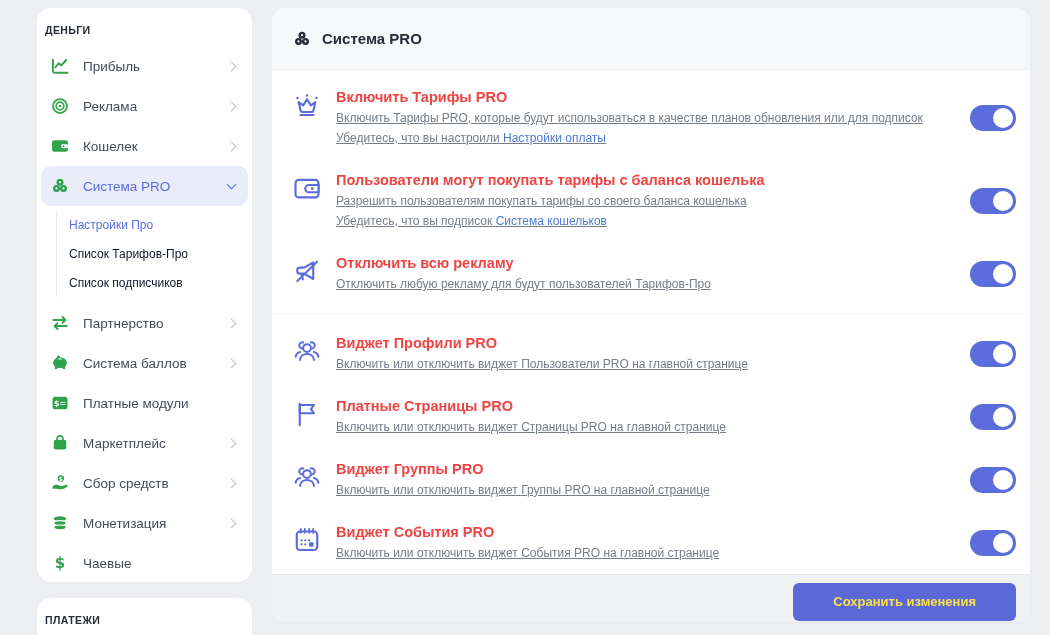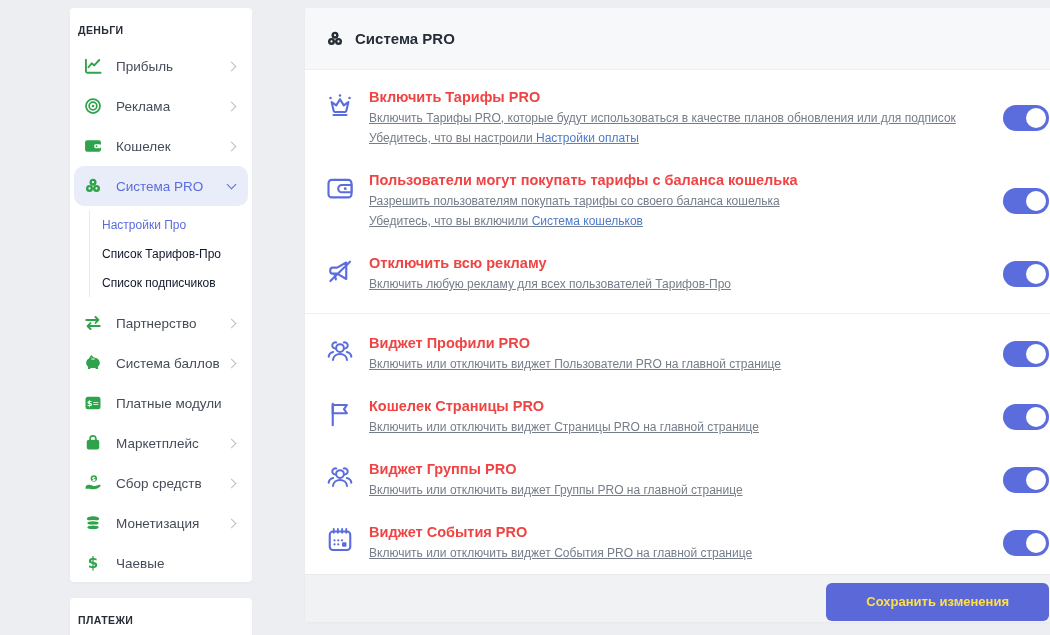--- a/index.html
+++ b/index.html
@@ -3,21 +3,21 @@
 <meta charset="utf-8">
 <style>
   * { margin:0; padding:0; box-sizing:border-box; }
   html,body { width:1050px; height:635px; overflow:hidden; }
   body {
     background:#eceef2;
     font-family:"Liberation Sans", sans-serif;
     position:relative;
     color:#3a414d;
   }
-  .card { background:#fff; border-radius:4px; box-shadow:0 1px 2px rgba(30,40,60,.03);margin-left:33px; }
+  .card { background:#fff; border-radius:14px; box-shadow:0 1px 2px rgba(30,40,60,.03); }
 
   
   .sidebar { position:absolute; left:37px; top:8px; width:215px; }
   .sidebar-card1 { padding:12px 0 10px; height:574px; overflow:hidden; }
   .sidebar-card2 { margin-top:16px; height:80px; padding:12px 0; }
   .section-label {
     font-size:10.5px; font-weight:700; letter-spacing:.4px;
     color:#272d38; padding:4px 10px 10px 8px; text-transform:uppercase;
   }
   .side-item {
@@ -258,36 +258,36 @@
       <span class="ricon">
         <svg viewBox="0 0 24 24" width="30" height="30">
             <rect x="2.8" y="5.5" width="18.4" height="14" rx="2.6" fill="none" stroke="#5b6cdd" stroke-width="1.7"></rect>
             <path d="M13.5 9.6h7.7v5.8h-7.7a2.9 2.9 0 0 1 0-5.8z" fill="#fff" stroke="#5b6cdd" stroke-width="1.7" stroke-linejoin="round"></path>
             <circle cx="16.2" cy="12.5" r="1.15" fill="#5b6cdd"></circle>
           </svg>
       </span>
       <div class="rtext">
         <div class="rtitle">Пользователи могут покупать тарифы с баланса кошелька</div>
         <div class="rdesc">Разрешить пользователям покупать тарифы со своего баланса кошелька</div>
-        <div class="rdesc"><span>Убедитесь, что вы включили</span> <a class="rlink">Система кошельков</a></div>
+        <div class="rdesc"><span>Убедитесь, что вы подписок</span> <a class="rlink">Система кошельков</a></div>
       </div>
       <span class="toggle"></span>
     </div>
 
     <div class="row">
       <span class="ricon">
         <svg viewBox="0 0 24 24" width="30" height="30">
             <path d="M17 5.2v13.2l-7.3-4.3H6.2a2 2 0 0 1-2-2v-.8a2 2 0 0 1 2-2h3.5z" fill="none" stroke="#5b6cdd" stroke-width="1.7" stroke-linejoin="round"></path>
             <path d="M7.6 14.4l1.1 4.3" fill="none" stroke="#5b6cdd" stroke-width="1.7" stroke-linecap="round"></path>
             <path d="M4.3 20L20 4.6" fill="none" stroke="#5b6cdd" stroke-width="1.7" stroke-linecap="round"></path>
           </svg>
       </span>
       <div class="rtext">
         <div class="rtitle">Отключить всю рекламу</div>
-        <div class="rdesc">Включить любую рекламу для всех пользователей Тарифов-Про</div>
+        <div class="rdesc">Отключить любую рекламу для будут пользователей Тарифов-Про</div>
       </div>
       <span class="toggle"></span>
     </div>
 
     <div class="divider"></div>
 
     <div class="row">
       <span class="ricon">
         <svg viewBox="0 0 24 24" width="30" height="30">
             <path d="M8.2 10.1a2.5 2.5 0 1 1 .8-4.9" fill="none" stroke="#5b6cdd" stroke-width="1.6" stroke-linecap="round"></path>
@@ -306,21 +306,21 @@
     </div>
 
     <div class="row">
       <span class="ricon">
         <svg viewBox="0 0 24 24" width="30" height="30">
             <path d="M6.2 21V3.8" fill="none" stroke="#5b6cdd" stroke-width="1.7" stroke-linecap="round"></path>
             <path d="M6.2 4.8h11.3l-2.3 3.3 2.3 3.3H6.2z" fill="none" stroke="#5b6cdd" stroke-width="1.7" stroke-linejoin="round"></path>
           </svg>
       </span>
       <div class="rtext">
-        <div class="rtitle">Кошелек Страницы PRO</div>
+        <div class="rtitle">Платные Страницы PRO</div>
         <div class="rdesc">Включить или отключить виджет Страницы PRO на главной странице</div>
       </div>
       <span class="toggle"></span>
     </div>
 
     <div class="row">
       <span class="ricon">
         <svg viewBox="0 0 24 24" width="30" height="30">
             <path d="M8.2 10.1a2.5 2.5 0 1 1 .8-4.9" fill="none" stroke="#5b6cdd" stroke-width="1.6" stroke-linecap="round"></path>
             <path d="M15 5.2a2.5 2.5 0 1 1 .8 4.9" fill="none" stroke="#5b6cdd" stroke-width="1.6" stroke-linecap="round"></path>

